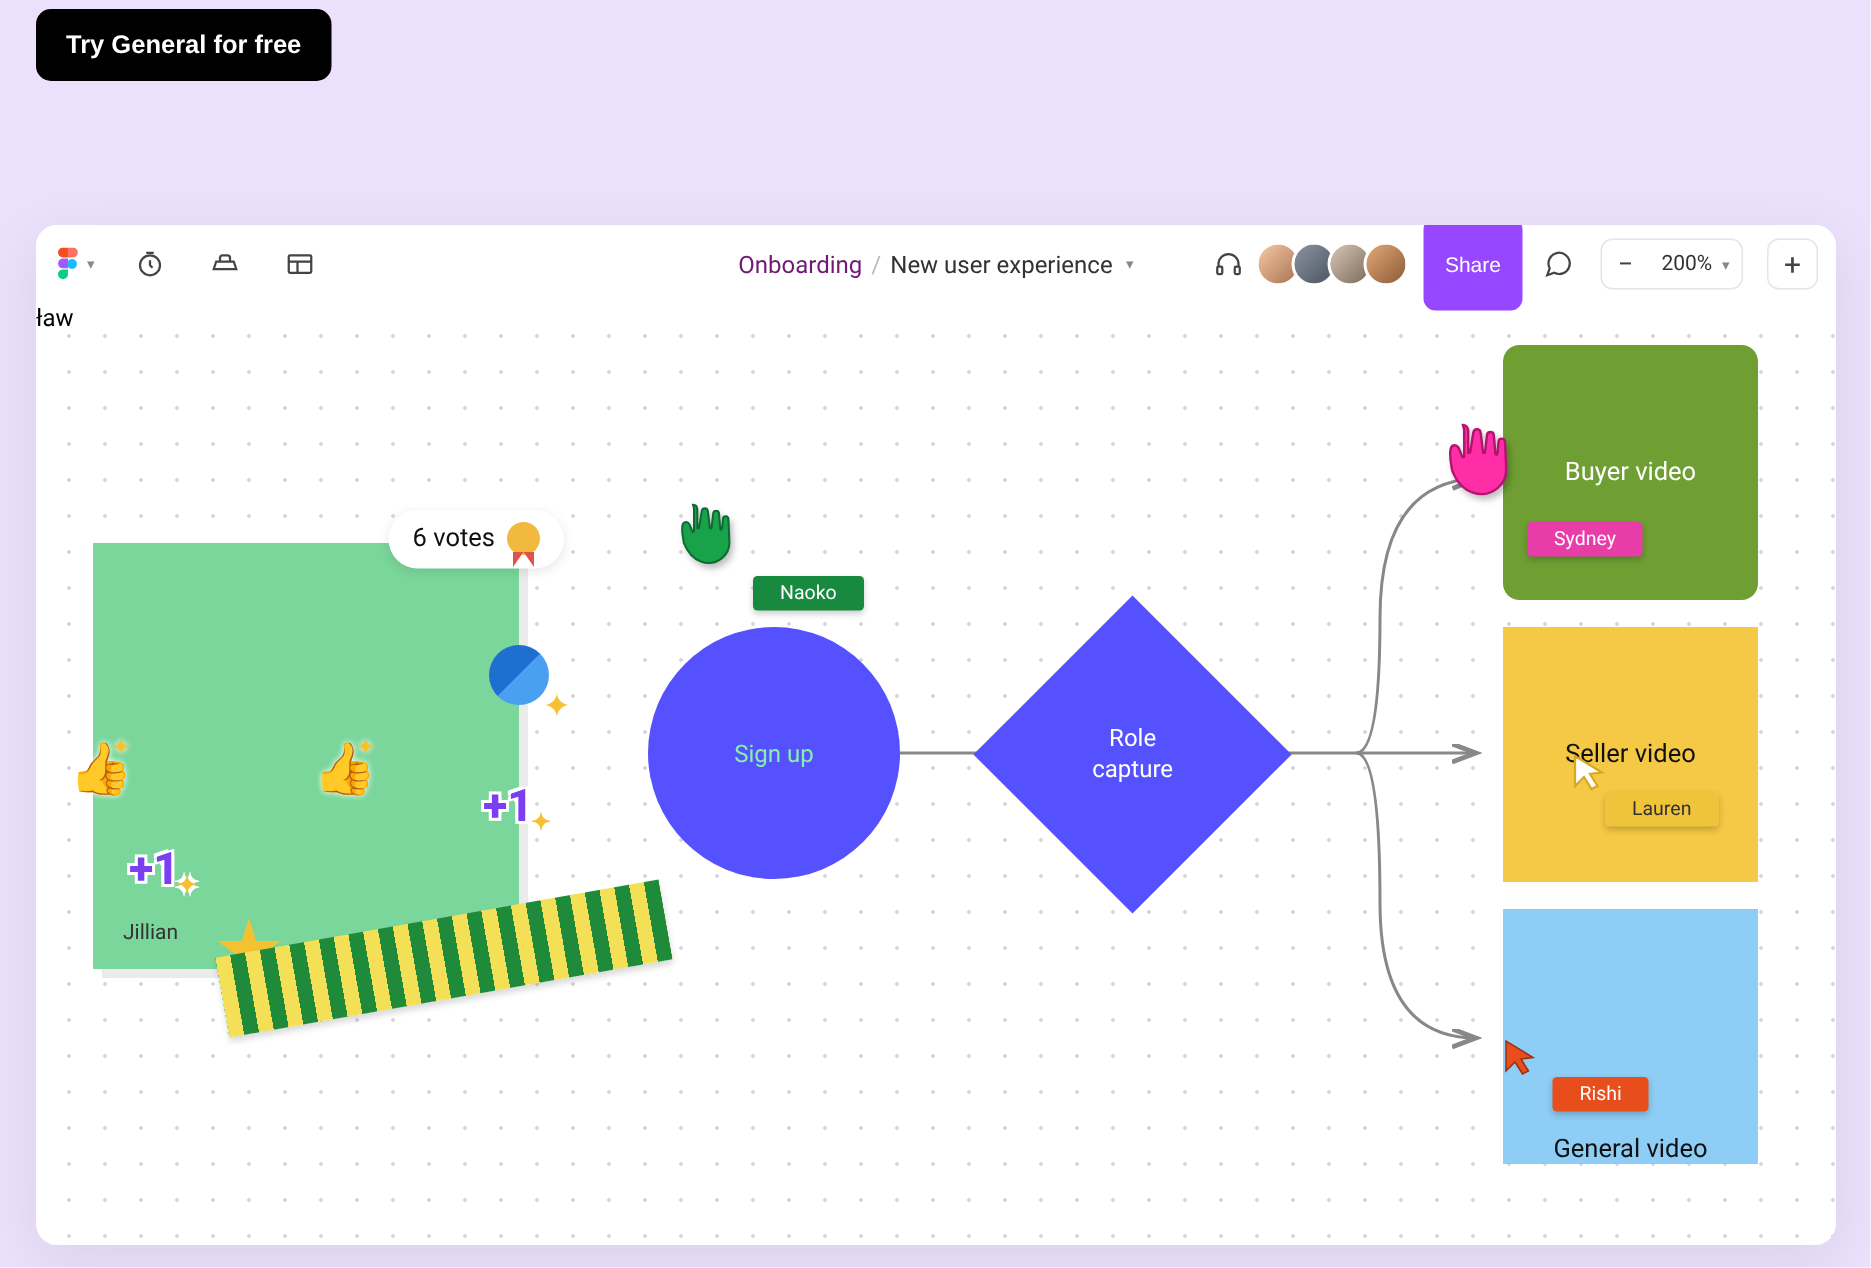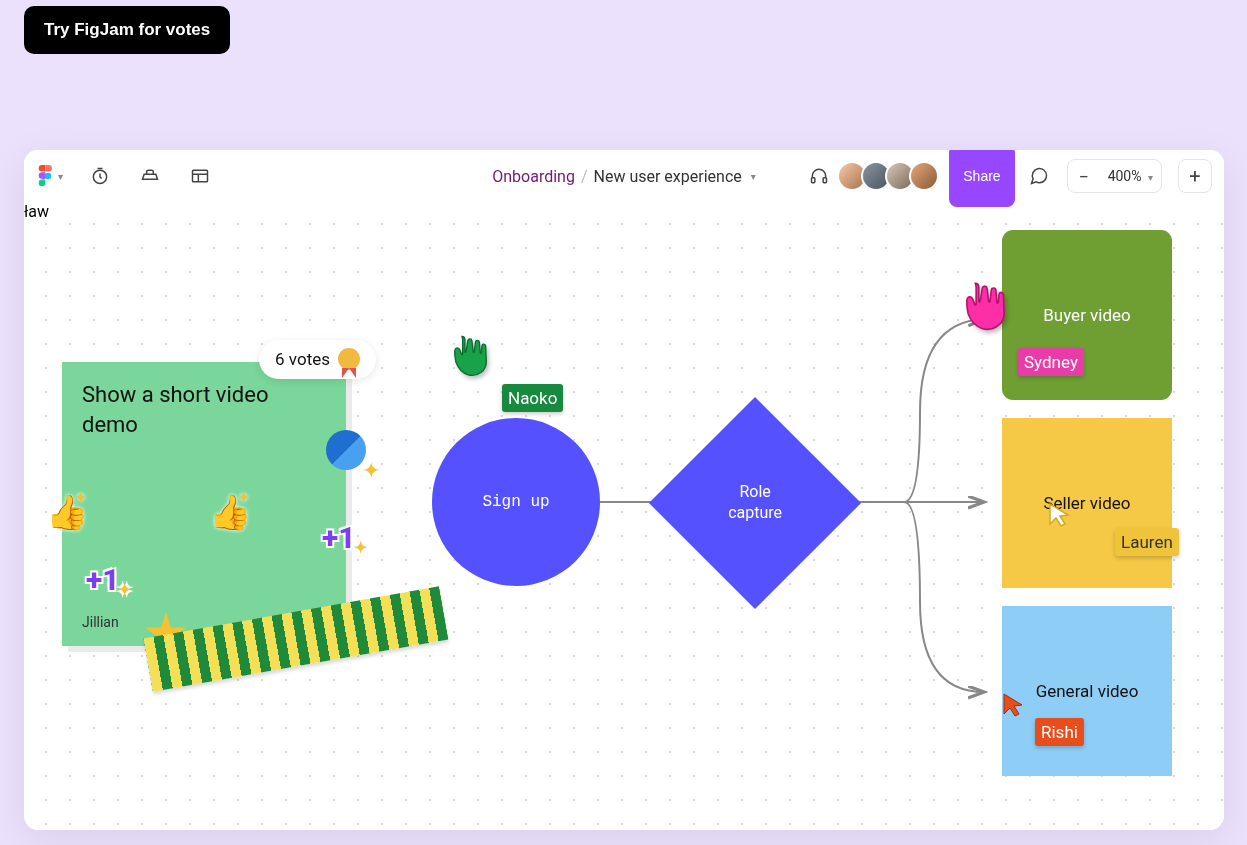--- a/index.html
+++ b/index.html
@@ -123,41 +123,41 @@
   }
   .votes-badge .ribbon::after {
     content:""; position:absolute; bottom:-8px; left:4px;
     border-left:7px solid #e0524c; border-right:7px solid #e0524c;
     border-bottom:10px solid transparent;
   }
   .circle-node {
     position:absolute; width:168px; height:168px;
     background:#5551ff; border-radius:50%;
     display:flex; align-items:center; justify-content:center;
-    color:#ffffff; font-size:16px;font-family:Liberation Mono, monospace;
+    color:#86efac; font-size:16px;
   }
   .diamond-node {
     position:absolute; width:150px; height:150px;
     background:#5551ff; transform:rotate(45deg);
     display:flex; align-items:center; justify-content:center;
   }
   .diamond-node span {
     transform:rotate(-45deg); color:#fff; font-size:16px;
     text-align:center; line-height:1.3;
   }
   .card {
     position:absolute; width:170px; height:170px;
     display:flex; align-items:center; justify-content:center;
     font-size:17px; color:#111;
   }
   .card.green { background:#6f9f33; color:#fff;border-radius:11px;}
   .card.yellow { background:#f5c945;}
   .card.blue { background:#8ecdf5;}
   .cursor-label {
-    position:absolute; padding:4px 6px; font-size:17px;
+    position:absolute; padding:4px 18px; font-size:13px;
     color:#fff; border-radius:3px; white-space:nowrap;
     box-shadow: 0 2px 4px rgba(0,0,0,0.2);
   }
   .cursor-label.naoko { background:#188a3f; }
   .cursor-label.sydney { background:#e83ca8; }
   .cursor-label.lauren { background:#f0c43a; color:#333;}
   .cursor-label.rishi { background:#e84e1b;margin-left:17px; }
   .wave-hand {
     position:absolute; font-size:42px;
     filter: drop-shadow(2px 3px 2px rgba(0,0,0,0.25));
@@ -191,21 +191,21 @@
     position:absolute; width:40px; height:40px; border-radius:50%;
     background: linear-gradient(135deg,#1f6fd1 50%,#4aa0f0 50%);
   }
   .connector {
     position:absolute; stroke:#888; stroke-width:2; fill:none;
   }
 </style>
 </head>
 <body>
 
-<button class="cta-btn">Try FigJam for votes</button>
+<button class="cta-btn">Try General for free</button>
 
 <div class="app-window">
 
   <div class="topbar">
     <div class="topbar-left">
       <div class="icon-btn figma-menu">
         <svg width="16" height="22" viewBox="0 0 16 22">
           <circle cx="11" cy="11" r="3.3" fill="#1abcfe"></circle>
           <path d="M5 0h3.3v6.6H5A3.3 3.3 0 015 0z" fill="#f24e1e"></path>
           <path d="M8.3 0H11.6a3.3 3.3 0 010 6.6H8.3z" fill="#ff7262"></path>
@@ -256,21 +256,21 @@
       </div>
       <button class="share-btn">Share</button>
       <div class="icon-btn">
         <svg width="20" height="20" viewBox="0 0 24 24" fill="none" stroke="currentColor" stroke-width="1.8">
           <path d="M21 11.5a8.38 8.38 0 01-8.5 8.5 8.5 8.5 0 01-3.9-.95L3 21l1.95-5.6A8.5 8.5 0 1121 11.5z"></path>
         </svg>
       </div>
       <div class="zoom-group">
         <div class="zoom-btn">−</div>
         <div class="zoom-val">
-          <span>400%</span>
+          <span>200%</span>
           <span class="caret">▾</span>
         </div>
       </div>
       <div class="plus-btn">+</div>
     </div>
   </div>
 
   <div class="canvas">
 
     
@@ -281,21 +281,20 @@
         </marker>
       </defs>
       <line x1="576" y1="300" x2="650" y2="300" marker-end="url(#arr)"></line>
       <line x1="810" y1="300" x2="960" y2="300" marker-end="url(#arr)"></line>
       <path d="M880 300 Q896 300 896 210 Q896 120 960 117" marker-end="url(#arr)"></path>
       <path d="M880 300 Q896 300 896 400 Q896 490 960 490" marker-end="url(#arr)"></path>
     </svg>
 
     
     <div class="sticky" style="left:38px; top:160px;">
-      <div>Show a short video demo</div>
       <div class="author">Jillian</div>
       <div class="votes-badge">
         <span>6 votes</span>
         <span class="ribbon"></span>
       </div>
     </div>
 
     <div class="thumb" style="left:22px; top:290px;">👍<span class="sparkle" style="left:28px;top:-4px;">✦</span></div>
     <div class="thumb" style="left:185px; top:290px;">👍<span class="sparkle" style="left:28px;top:-4px;">✦</span></div>
     <div class="plusone" style="left:62px; top:360px;">+1<span class="sparkle" style="left:32px;top:18px;">✦</span></div>
@@ -326,37 +325,37 @@
 capture</span>
     </div>
 
     
     <div class="card green" style="left:978px; top:28px;">
       <span>Buyer video</span>
     </div>
     <div class="card yellow" style="left:978px; top:216px;">
       <span>Seller video</span>
     </div>
-    <div class="card blue" style="left:978px; top:404px;">
+    <div class="card blue" style="left:978px; top:404px;align-items:flex-end;">
       <span>General video</span>
     </div>
 
     
     <div class="wave-hand pink" style="left:930px; top:76px;">
       <svg width="64" height="64" viewBox="0 0 24 24" fill="#ff2ea6" stroke="#b3136f" stroke-width="0.6">
           <path d="M8 2c1 0 1.3.9 1.3 1.6v5.2c0 .3.4.3.5 0l.8-5c.2-1 1.6-1 1.8 0l.6 5c0 .3.5.3.5 0l.5-4.3c.1-1 1.6-1 1.7 0l.4 4.7c0 .3.4.3.5 0l.3-3.1c.1-1 1.5-.9 1.6.1l.3 7c0 1.3-.5 3.3-2.3 4.7-1.7 1.3-3.9 1.7-6 1-2.5-.8-4.2-3-5.2-5.5C5 11.5 4.4 9 5 7.7c.4-.9 1.6-.8 2 .2l.8 2c.1.3.5.2.5-.1V3.6C8.3 2.9 8 2 8 2z"></path>
         </svg>
     </div>
     <div class="cursor-label sydney" style="left:994px; top:146px;">Sydney</div>
 
     
     <svg style="position:absolute; left:1024px; top:300px;" width="22" height="26">
       <path d="M2 2 L2 22 L8 16 L13 24 L17 22 L12 14 L20 13 Z" fill="#fff" stroke="#d8a820" stroke-width="1.5"></path>
     </svg>
-    <div class="cursor-label lauren" style="left:1091px; top:326px;">Lauren</div>
+    <div class="cursor-label lauren" style="left:1046px; top:326px;">Lauren</div>
 
     
     <svg style="position:absolute; left:978px; top:490px;" width="22" height="26">
       <path d="M2 2 L2 22 L8 16 L13 24 L17 22 L12 14 L20 13 Z" fill="#e84e1b" stroke="#9c2f0e" stroke-width="1"></path>
     </svg>
     ław<div class="cursor-label rishi" style="left:994px; top:516px;">Rishi</div>
 
   </div>
 </div>
 

